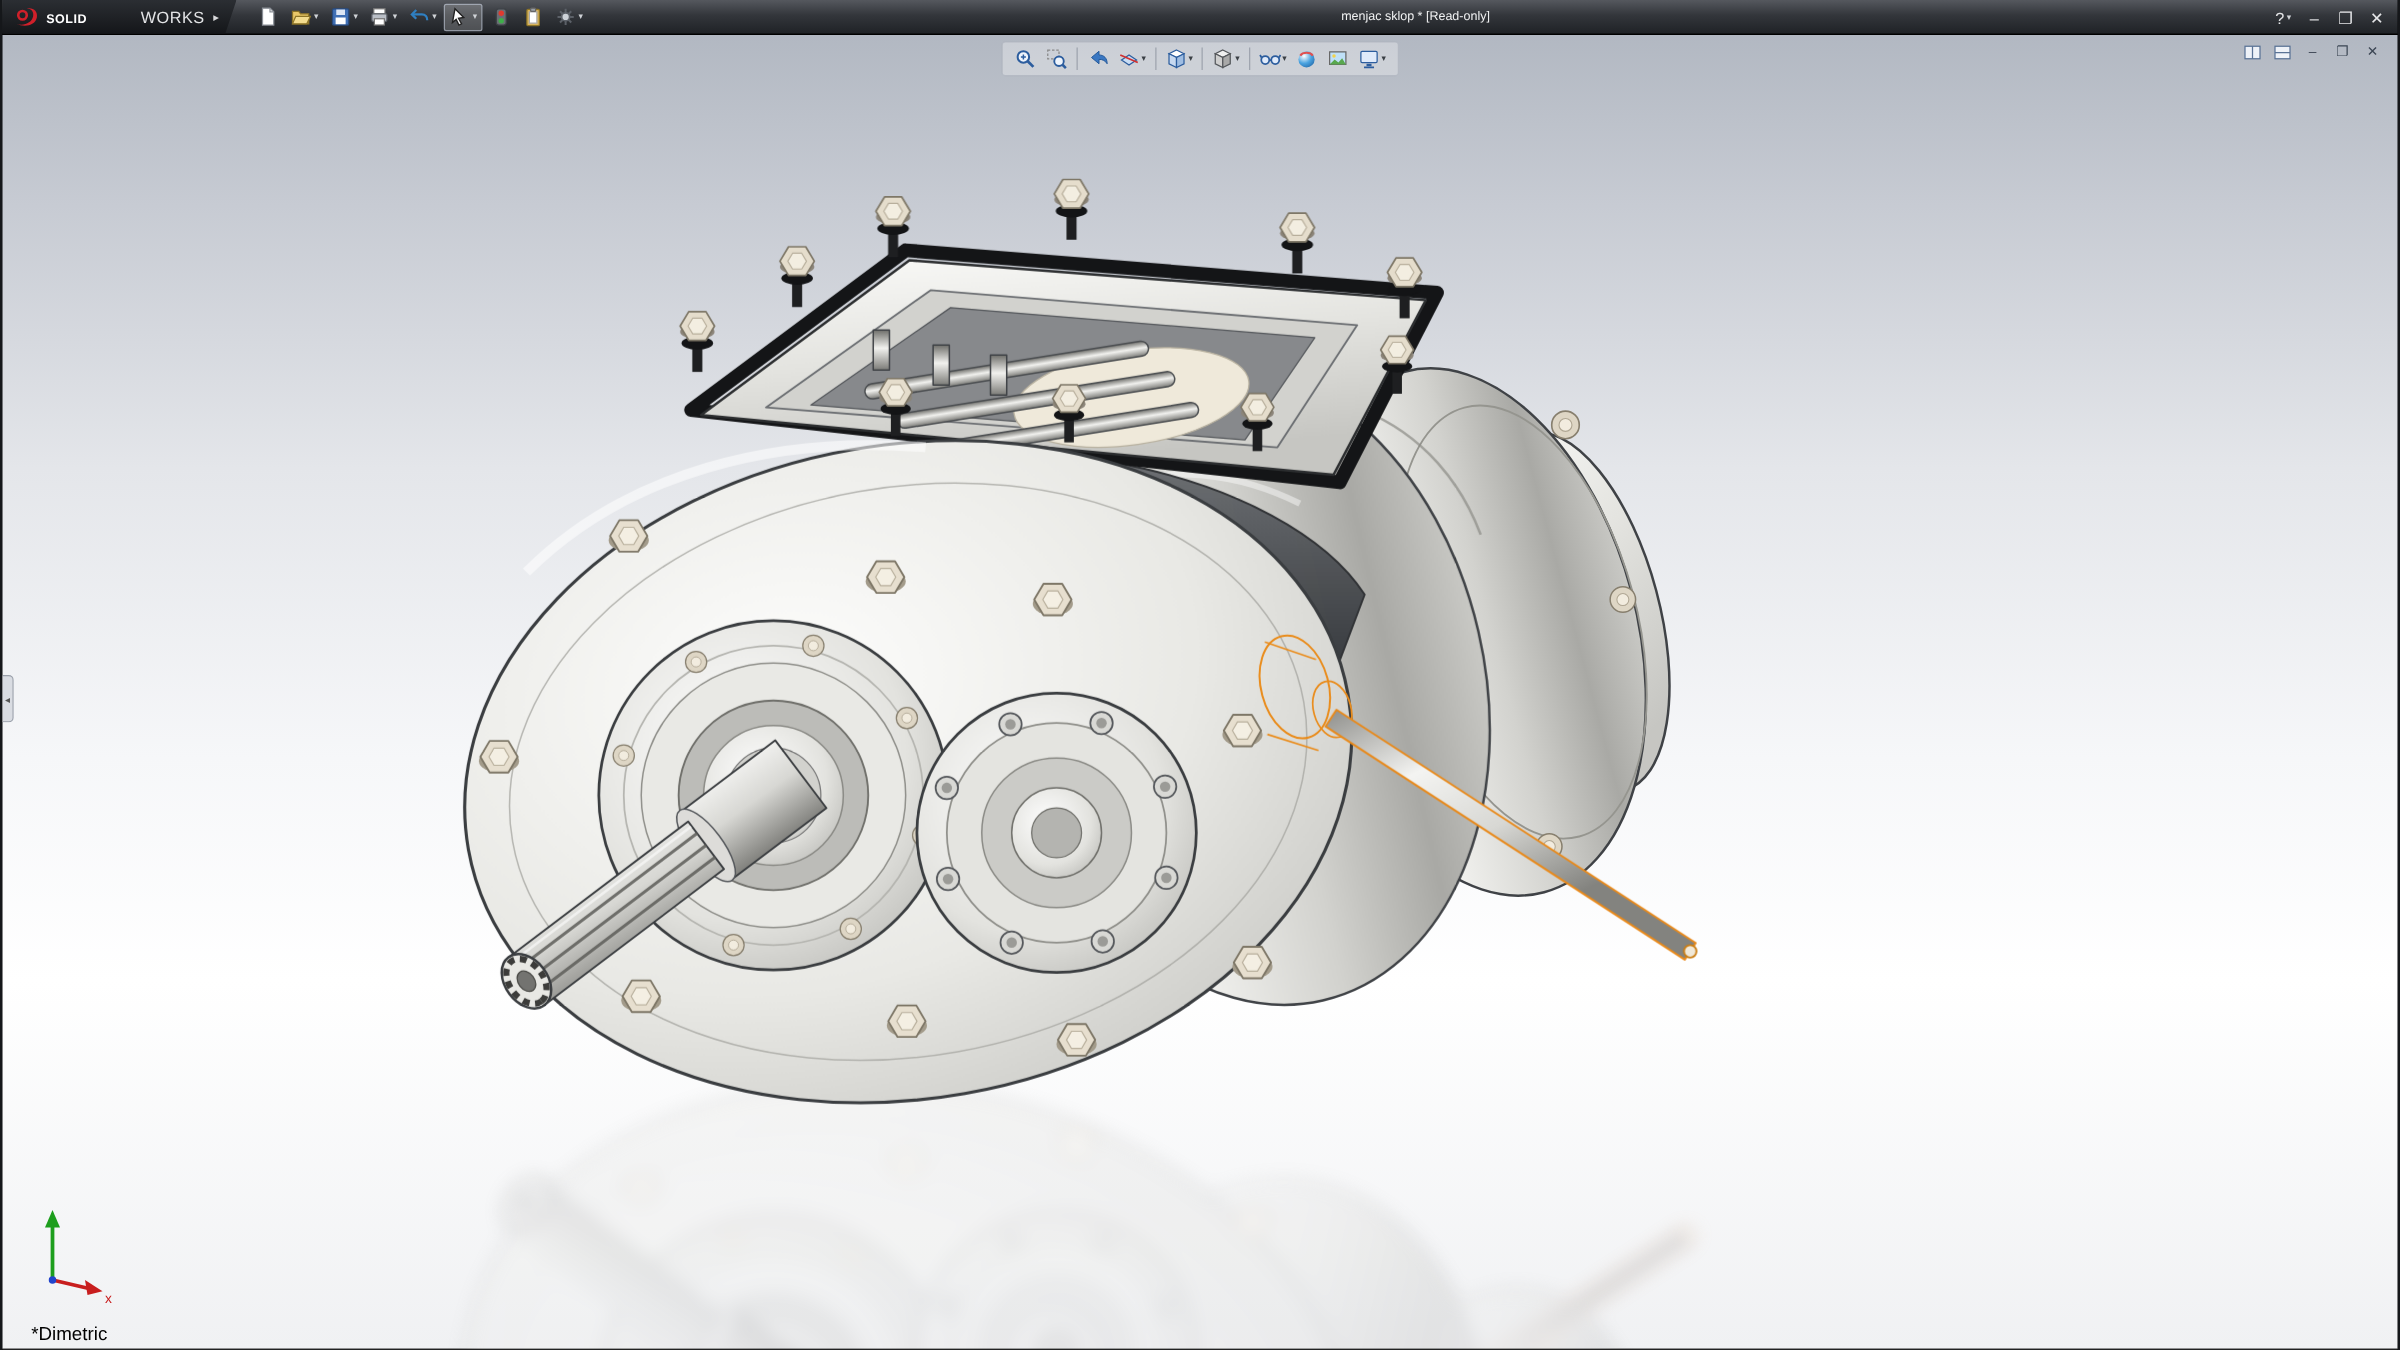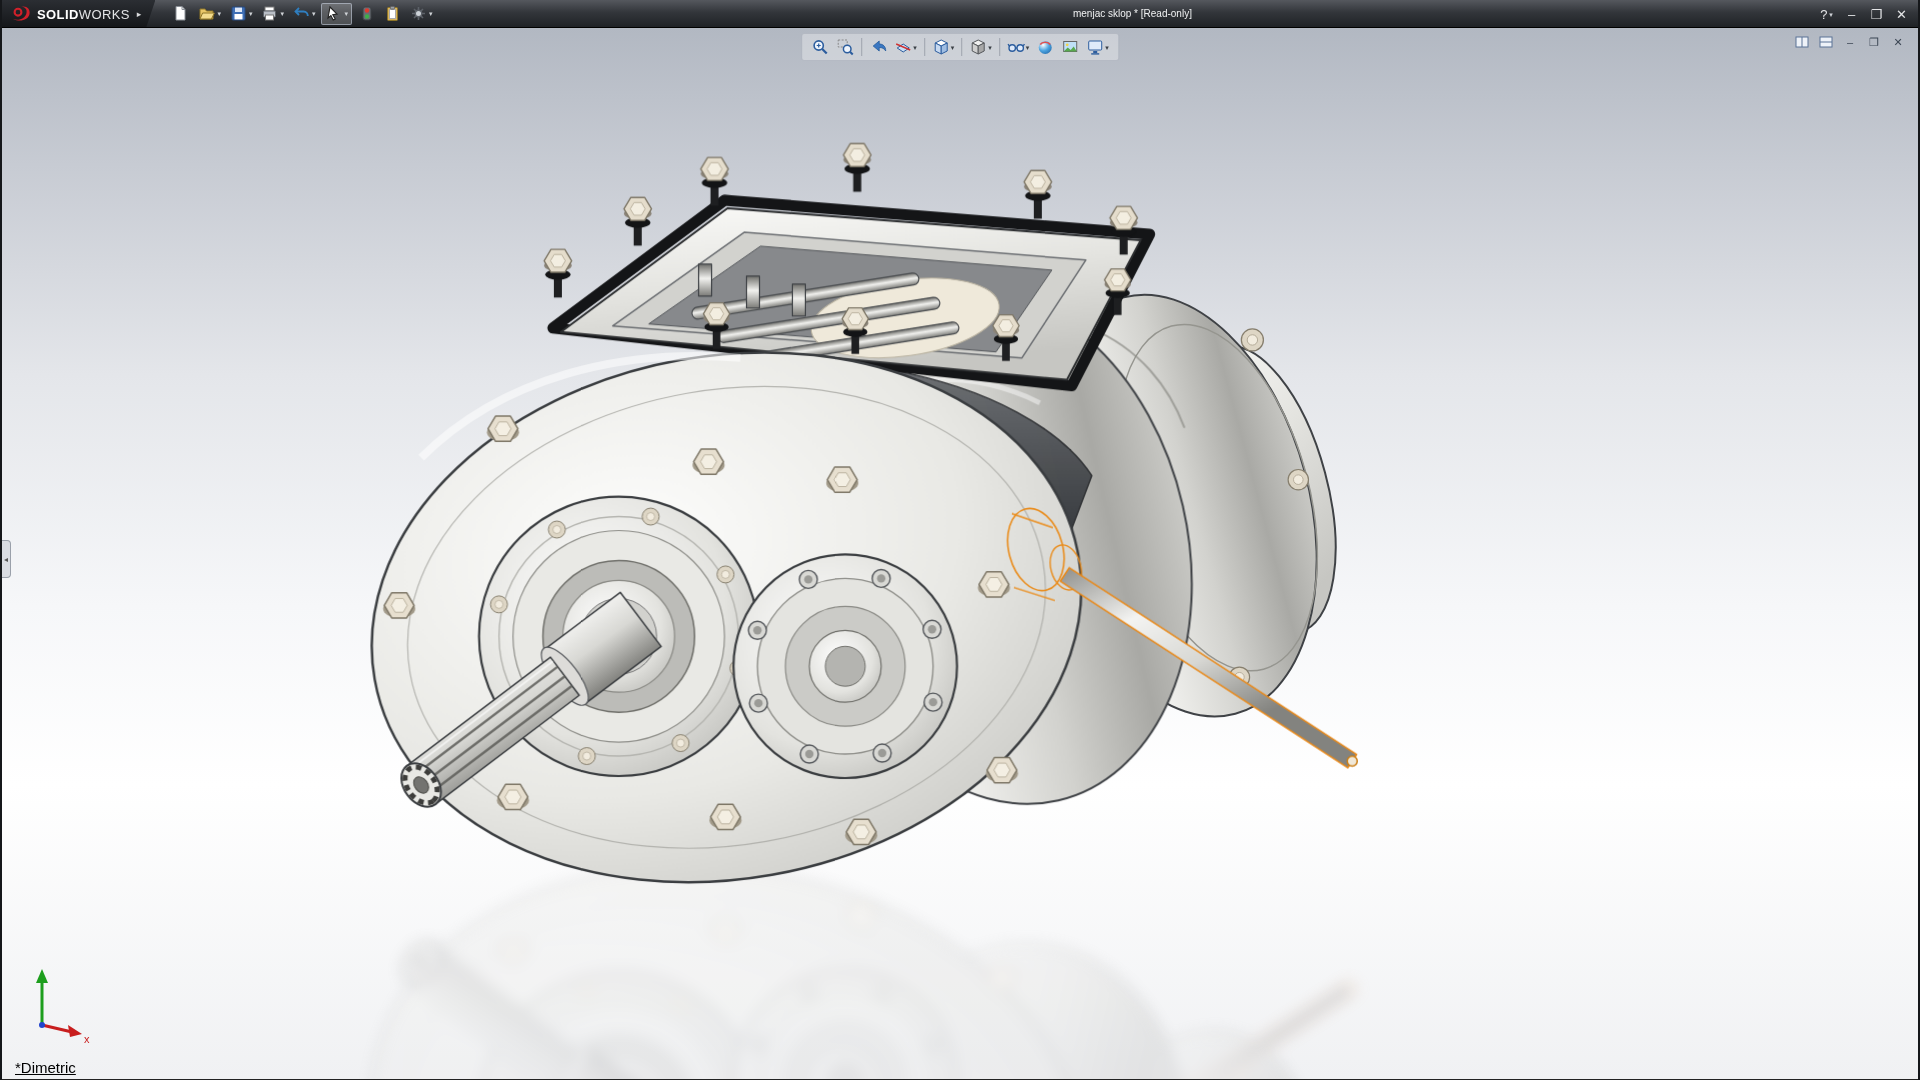--- a/index.html
+++ b/index.html
@@ -10,22 +10,22 @@
   .frame { width:1920px; height:1080px; display:flex; flex-direction:column;
            border-left:2px solid #15171a; border-right:2px solid #15171a; }
 
   
   .titlebar { position:relative; height:28px; flex:0 0 28px; display:flex; align-items:center;
               background:linear-gradient(180deg,#55585e 0%,#33363b 45%,#1f2226 100%);
               color:#e8e9ea; border-bottom:1px solid #000; }
   .brand { display:flex; align-items:center; gap:5px; height:100%; padding:0 14px 0 8px;
            background:linear-gradient(180deg,#2b2e33,#141619);
            clip-path:polygon(0 0,100% 0,calc(100% - 9px) 100%,0 100%); }
-  .brand .b1 { font-weight:700; font-size:13px; letter-spacing:.4px; color:#fff; }
-  .brand .b2 { font-weight:400; font-size:13px; letter-spacing:.4px; color:#e3e4e6; }
+  .brand .b1 { font-weight:700; font-size:10px; letter-spacing:.4px; color:#fff; }
+  .brand .b2 { font-weight:400; font-size:13px; letter-spacing:.4px; color:#e3e4e6;margin-left:43px; }
   .brand-arrow { color:#d8d9db; font-size:9px; margin-left:2px; }
   .tools { display:flex; align-items:center; gap:3px; margin-left:14px; }
   .tbtn { display:flex; align-items:center; gap:2px; height:22px; padding:0 3px; border-radius:2px; }
   .tbtn.pressed { background:rgba(255,255,255,.20); border:1px solid rgba(200,210,225,.55); }
   .caret { font-size:7px; color:#cfd2d6; line-height:1; }
   .title-text { position:absolute; left:59%; transform:translateX(-50%);
                 font-size:10px; color:#f0f1f2; white-space:nowrap; }
   .winctl { position:absolute; right:4px; top:0; height:28px; display:flex; align-items:center; }
   .winctl button { width:25px; height:22px; color:#e4e5e7; font-size:13px; display:flex;
                    align-items:center; justify-content:center; gap:2px; }
@@ -48,21 +48,21 @@
   .docctl { position:absolute; top:6px; right:10px; display:flex; align-items:center; gap:4px; }
   .docctl button { width:20px; height:16px; display:flex; align-items:center; justify-content:center;
                    color:#3c4654; font-size:11px; line-height:1; }
 
   .edge-handle { position:absolute; left:0; top:512px; width:9px; height:38px;
                  background:#d9dce2; border:1px solid #9aa0aa; border-left:0;
                  border-radius:0 4px 4px 0; display:flex; align-items:center; justify-content:center;
                  color:#555; font-size:8px; }
 
   .triad { position:absolute; left:16px; bottom:26px; }
-  .view-label { position:absolute; left:13px; bottom:3px; font-size:15px; color:#000;text-decoration:underline; }
+  .view-label { position:absolute; left:23px; bottom:3px; font-size:15px; color:#000; }
 </style>
 </head>
 <body>
 
 <div class="frame">
 
   <header class="titlebar">
     <div class="brand">
       <svg width="22" height="18" viewBox="0 0 22 18">
         <path d="M3 14c6 2.3 12.5-.8 13.5-6 .8-4-2-6.4-5.2-6.2 5-1.3 9.2 2 8.2 7.2-1.2 6.2-9.5 8.3-16.5 5z" fill="#d0202a"></path>

